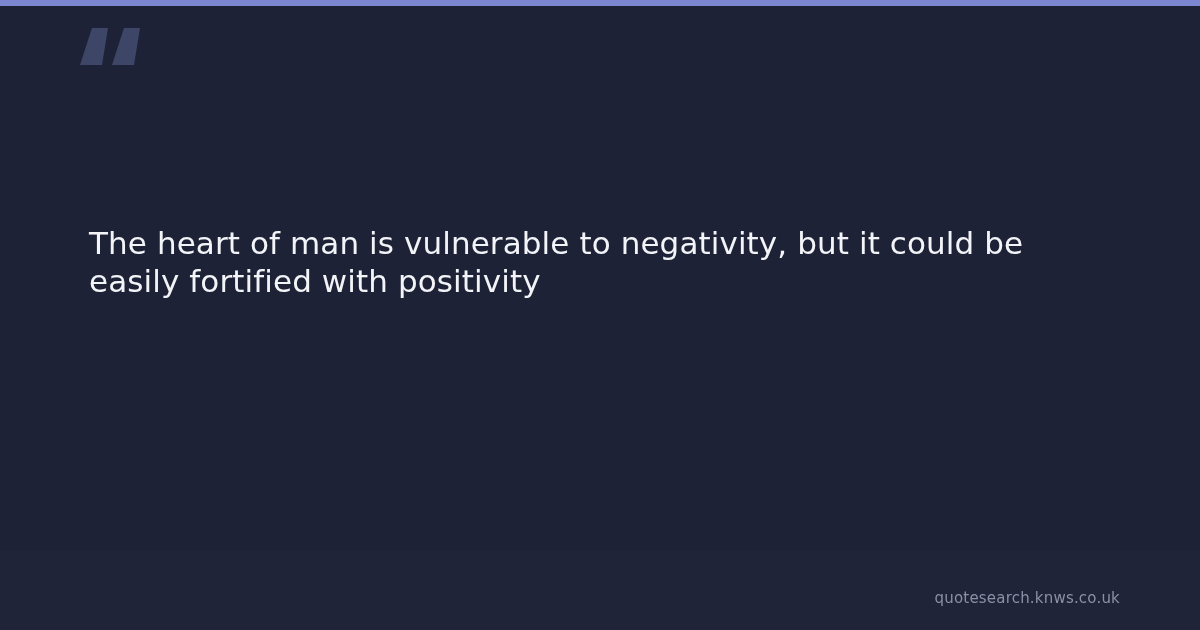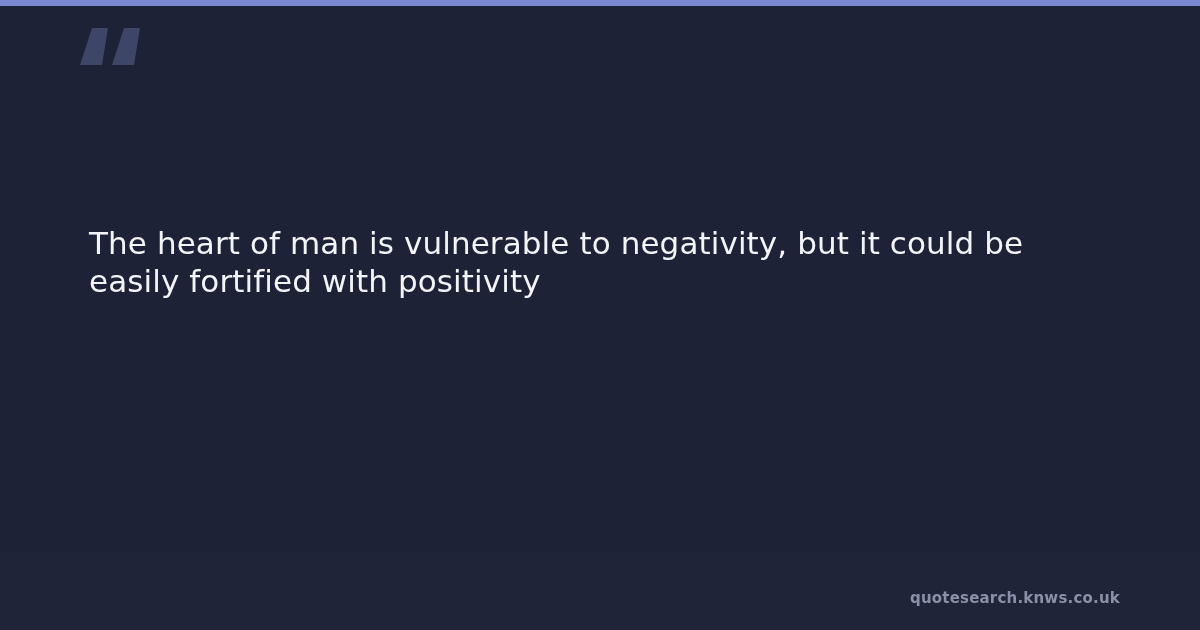--- a/index.html
+++ b/index.html
@@ -84,21 +84,21 @@
     display: inline-block;
     margin-right: 8px;
   }
 
   .site-watermark {
     position: absolute;
     right: 80px;
     bottom: 23px;
     color: #8a90a8;
     font-size: 15px;
-    font-weight: 700;
+    font-weight: 400;
     letter-spacing: 0.2px;
   }
 </style>
 </head>
 <body>
 
 <div class="quote-card">
 
   <div class="top-accent-bar"></div>
 

